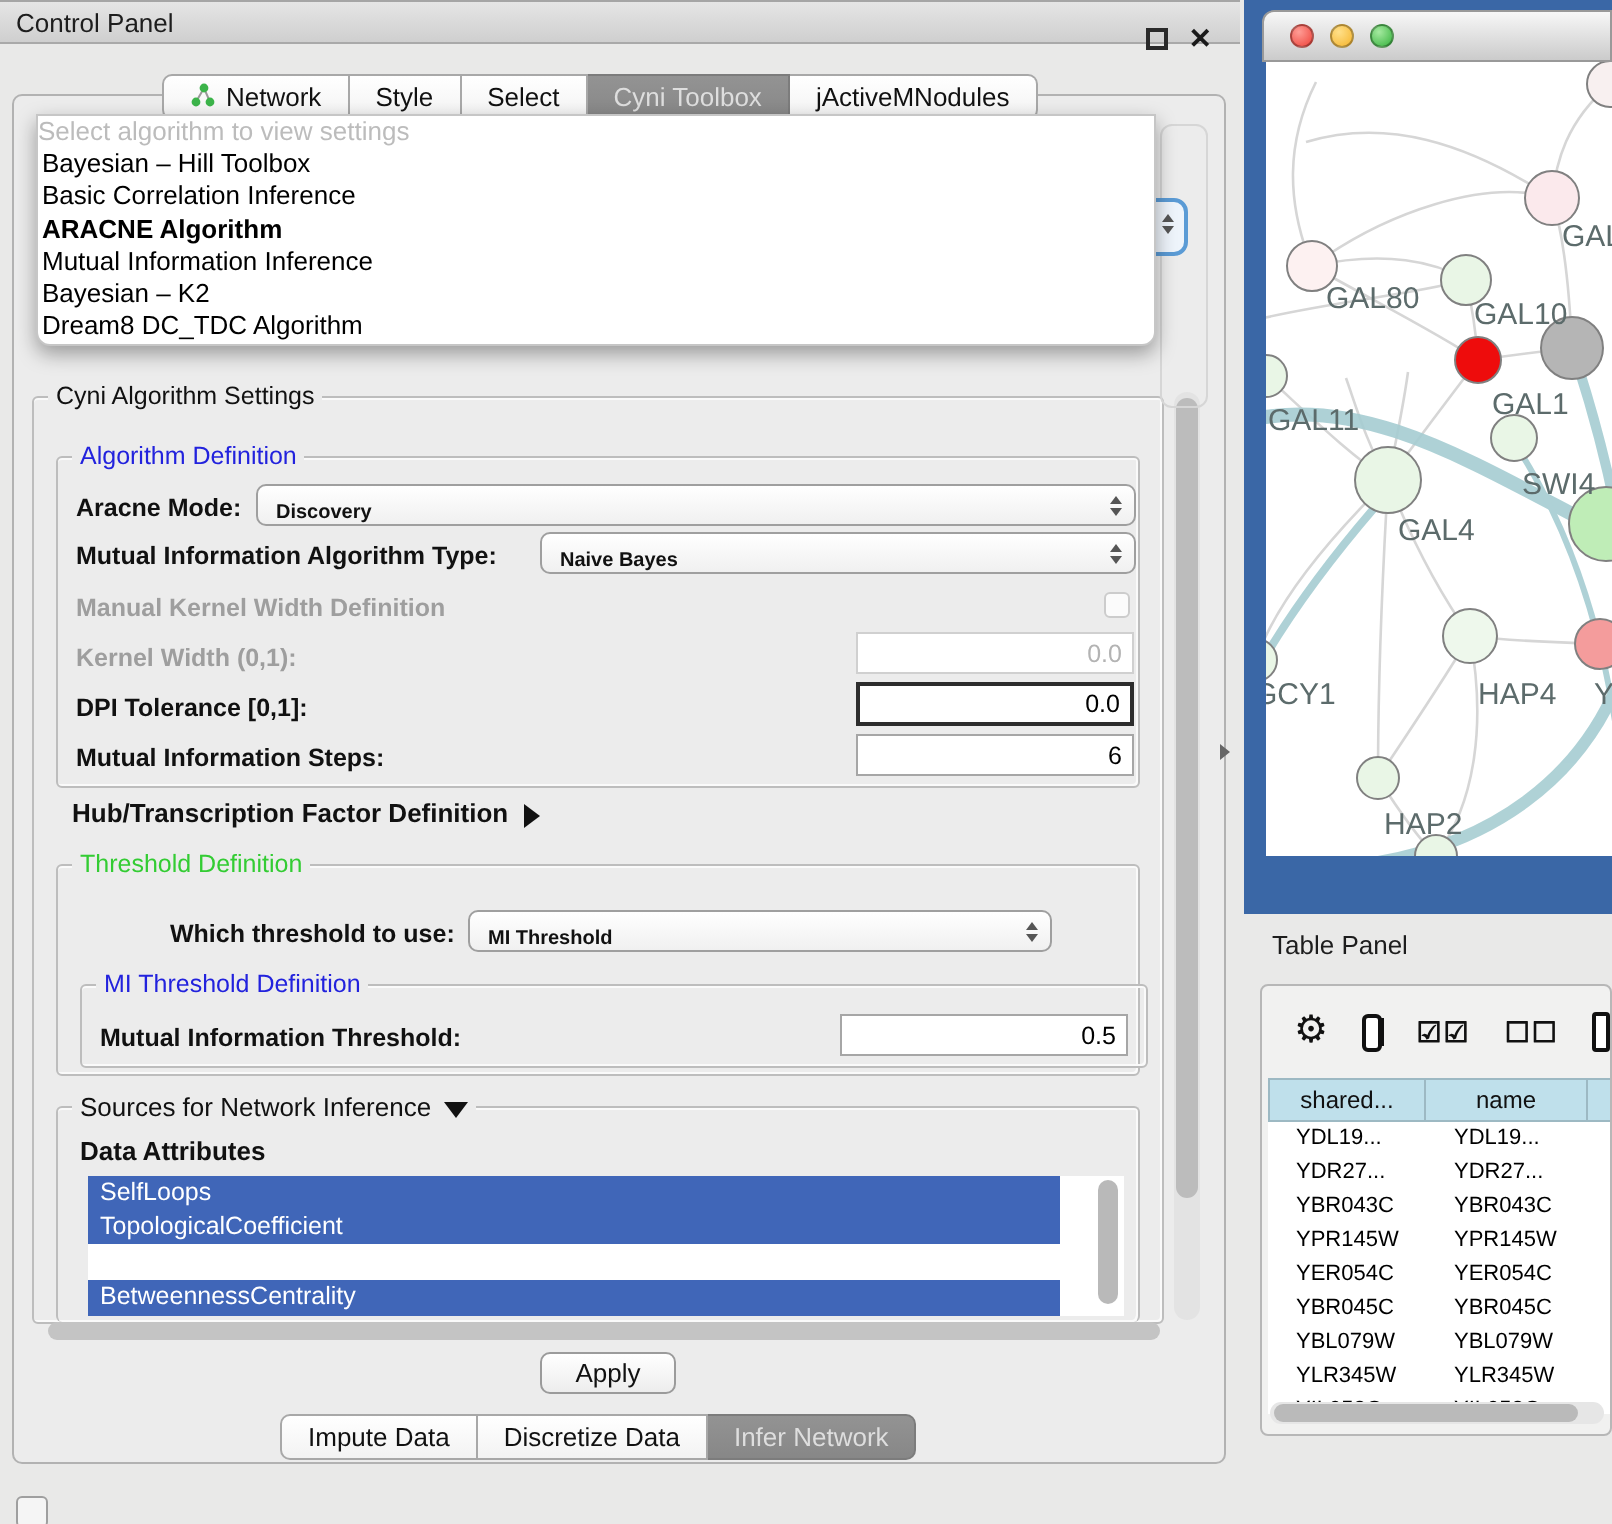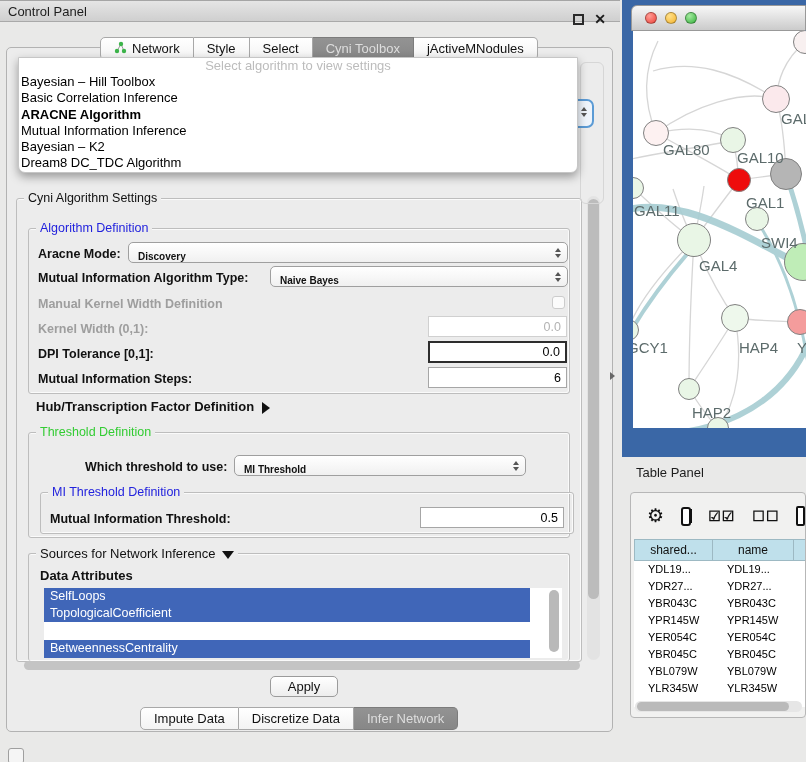--- a/index.html
+++ b/index.html
@@ -12,33 +12,33 @@
     border-bottom:1px solid #a9a9a9; display:flex; align-items:center; padding-left:8px;
     font-size:13px; color:#1d1d1d; }
   .win-btns { position:absolute; right:14px; top:13px; display:flex; gap:10px; align-items:center; }
   .float-btn { width:11px; height:11px; border:2px solid #2a2a2a; background:transparent; }
   .close-btn { font-size:14px; font-weight:bold; color:#1a1a1a; line-height:11px; }
 
   .cp-body { position:absolute; left:6px; top:47px; width:607px; height:685px;
     background:#ececec; border:1px solid #b2b2b2; border-radius:5px; }
 
   .tabbar { position:absolute; display:flex; z-index:20; }
-  .tabbar.top { left:100px; top:37px;justify-content:center; }
+  .tabbar.top { left:81px; top:37px;justify-content:center; }
   .tabbar.bottom { left:140px; top:707px; }
   .tab { background:linear-gradient(#ffffff,#f3f3f3); border:1px solid #a8a8a8; border-left:none;
     font-size:13px; color:#111; padding:0 13px; height:23px; display:flex; align-items:center; gap:5px; }
   .tab:first-child { border-left:1px solid #a8a8a8; border-radius:5px 0 0 5px; }
   .tab:last-child { border-radius:0 5px 5px 0; }
   .tab.selected { background:linear-gradient(#939393,#878787); color:#dedede; border-color:#7c7c7c; }
 
   
   .dropdown { position:absolute; left:18px; top:57px; width:560px; height:116px;
     background:#fff; border:1px solid #c6c6c6; border-radius:0 0 7px 7px; z-index:50;
     box-shadow:0 4px 10px rgba(0,0,0,0.35); overflow:hidden; }
-  .dd-placeholder { height:16px; text-align:center; color:#bcbcbc; font-size:13px; line-height:16px; }
+  .dd-placeholder { height:16px; color:#bcbcbc; font-size:13px; line-height:16px; }
   .dd-item { height:16.3px; font-size:13px; line-height:16px; padding-left:2px; color:#000; }
   .dd-item.bold { font-weight:bold; }
 
   .combo-fragment { position:absolute; left:566px; top:99px; width:28px; height:29px;
     border:2px solid #5b9bd5; border-radius:7px; background:#eef4fb; z-index:10; }
   .panel-ghost { position:absolute; left:580px; top:62px; width:24px; height:142px;
     border:1px solid #d6d6d6; border-radius:6px; z-index:5; }
 
   
   .groupbox { position:absolute; border:1px solid #bdbdbd; border-radius:3px;

